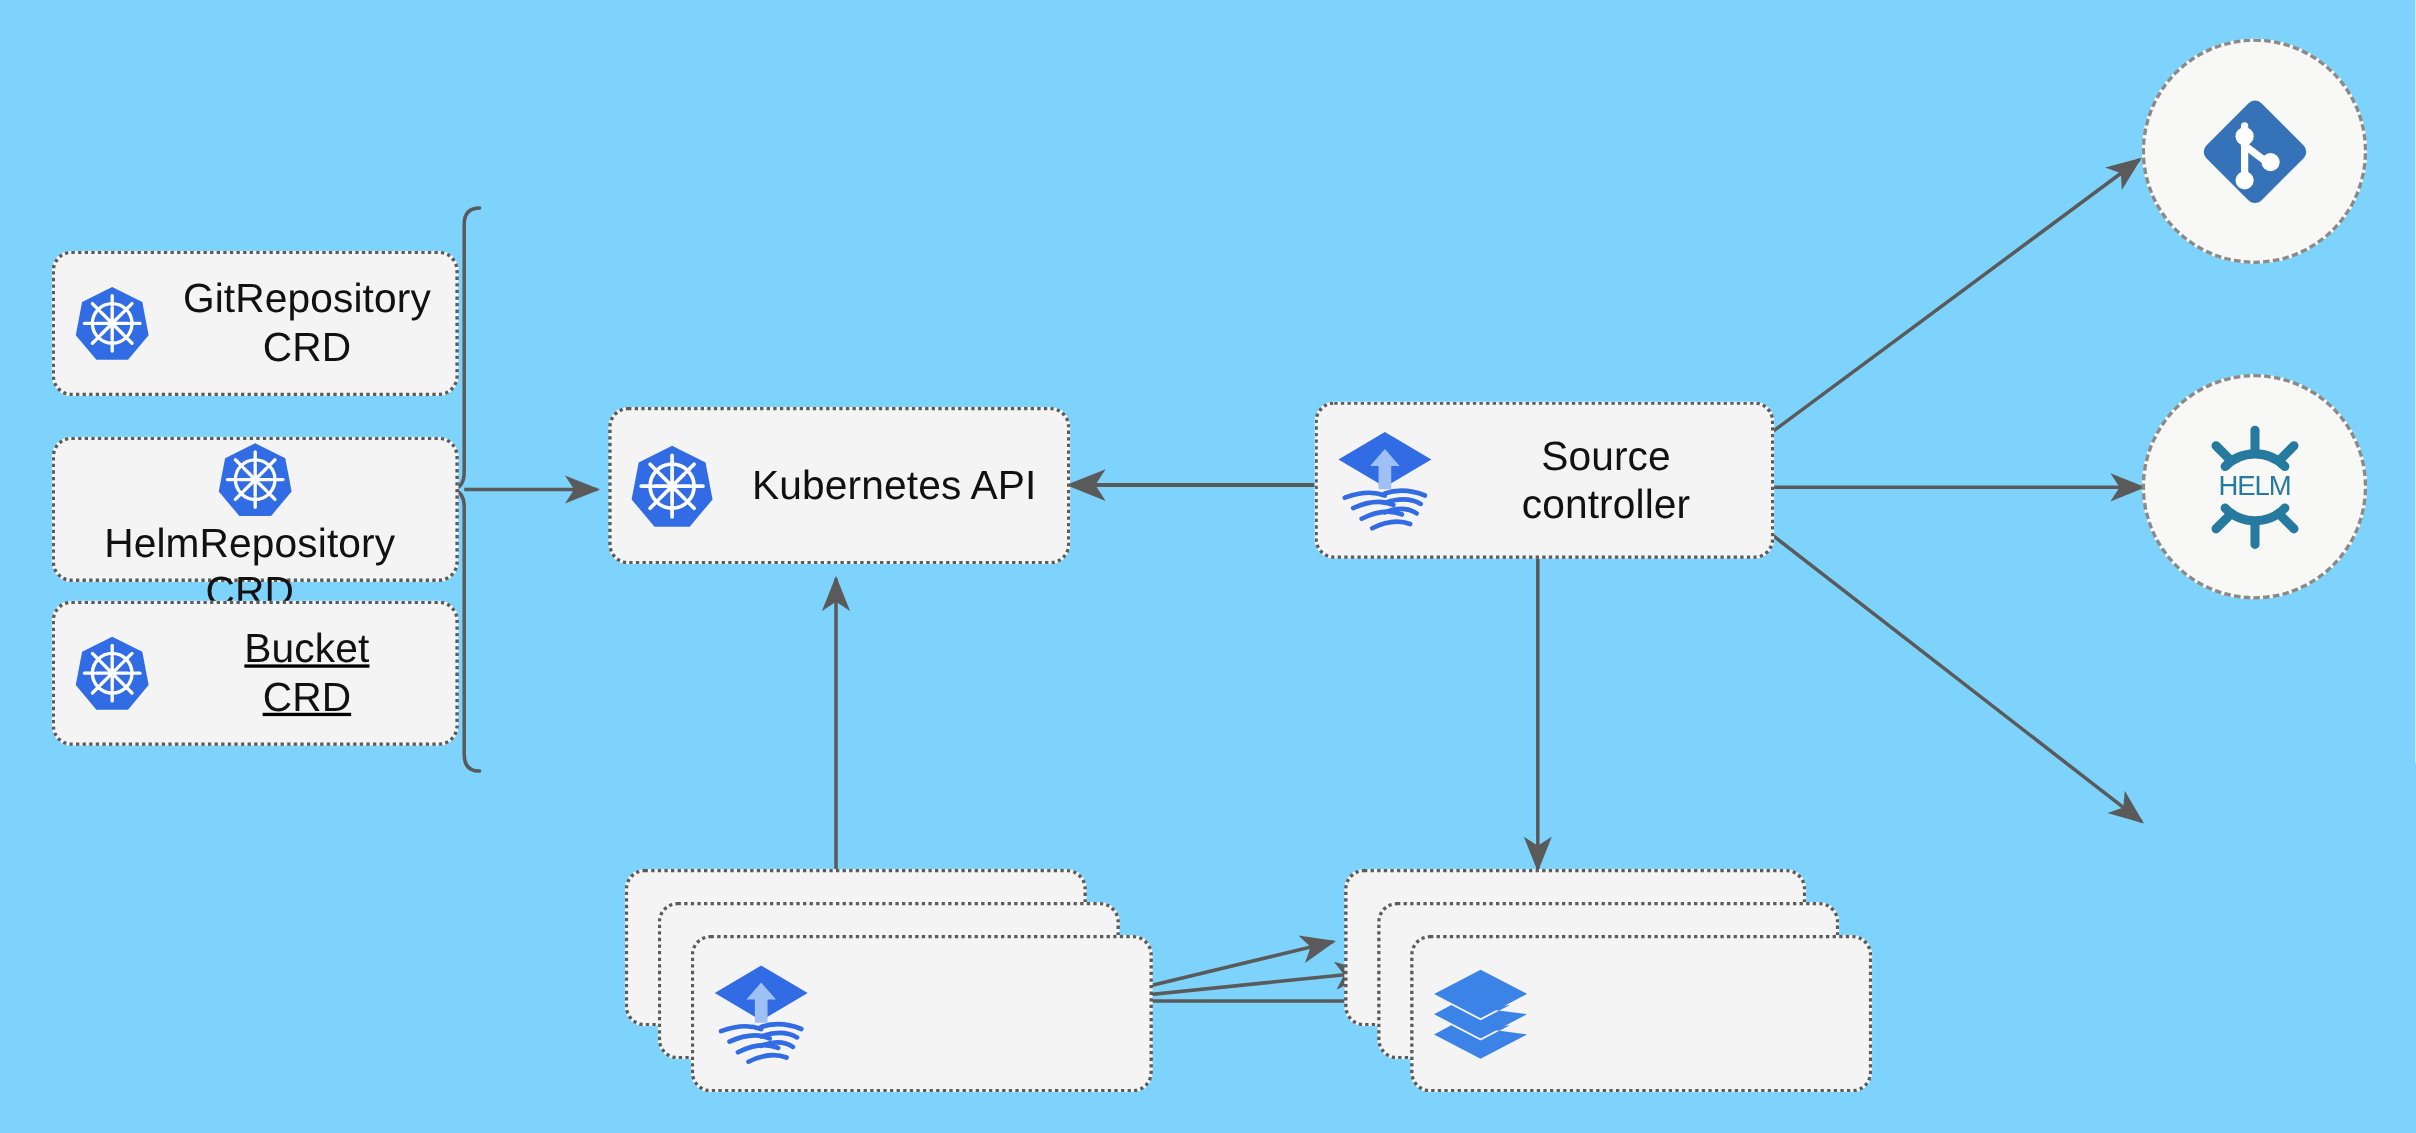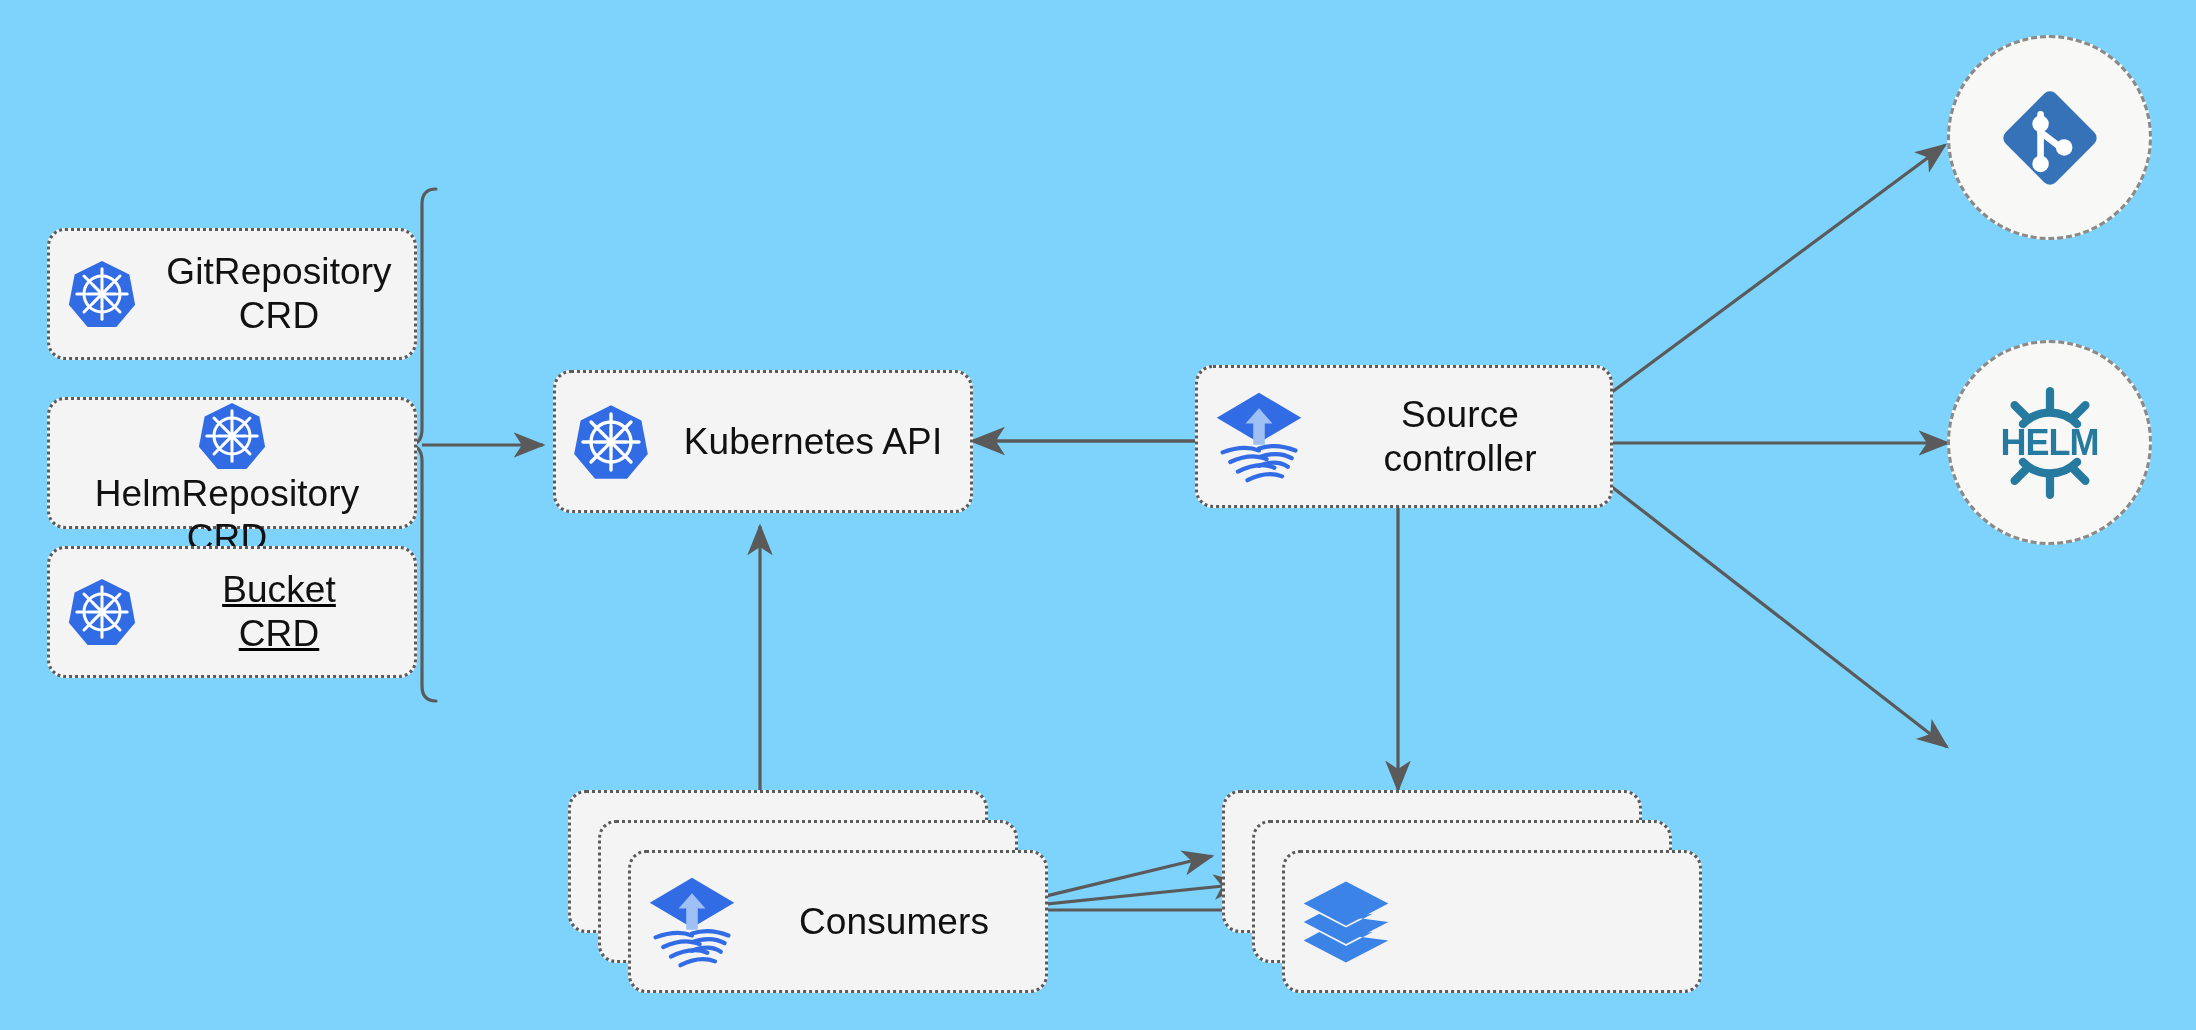--- a/index.html
+++ b/index.html
@@ -233,21 +233,20 @@
             <path d="M12 66 Q34 58 50 64"></path>
             <path d="M20 76 Q42 66 58 73"></path>
             <path d="M28 86 Q50 75 66 82"></path>
             <path d="M38 95 Q58 85 74 91"></path>
             <path d="M50 62 Q68 56 88 64"></path>
             <path d="M50 71 Q70 64 84 72"></path>
             <path d="M50 80 Q68 73 80 81"></path>
           </g>
         </svg>
       </span>
-      <span class="lbl">Consumers</span>
     </div>
   </div>
 
   <div style="position:absolute;left:0;top:0;">
     <div class="sheet" style="left:1222px;top:790px;width:420px;height:143px;"></div>
     <div class="sheet" style="left:1252px;top:820px;width:420px;height:143px;"></div>
     <div class="card plain" style="left:1282px;top:850px;width:420px;height:143px;">
       <span class="ico" style="width:122px;">
         <svg class="iconsvg" width="92" height="92" viewBox="0 0 100 100">
           <path d="M50 6 L96 30 L50 54 L4 30 Z" fill="#3c83e8"></path>
@@ -280,18 +279,18 @@
           <path d="M27 34 A32 32 0 0 1 73 34"></path>
           <path d="M27 66 A32 32 0 0 0 73 66"></path>
           <line x1="50" y1="6" x2="50" y2="21"></line>
           <line x1="50" y1="79" x2="50" y2="94"></line>
           <line x1="20" y1="18" x2="30" y2="28"></line>
           <line x1="80" y1="18" x2="70" y2="28"></line>
           <line x1="20" y1="82" x2="30" y2="72"></line>
           <line x1="80" y1="82" x2="70" y2="72"></line>
         </g>
       </svg>
-      <span style="position:absolute;left:0;top:0;width:118px;height:118px;display:flex;align-items:center;justify-content:center;color:#277a9f;font-size:36px;font-weight:bold;letter-spacing:-1px;">HELM</span>
+      <span style="position:absolute;left:0;top:0;width:118px;height:118px;display:flex;align-items:center;justify-content:center;color:#277a9f;font-size:25px;font-weight:normal;letter-spacing:-1px;">HELM</span>
     </span>
   </div>
 
 
 </div>
 
 </body></html>

